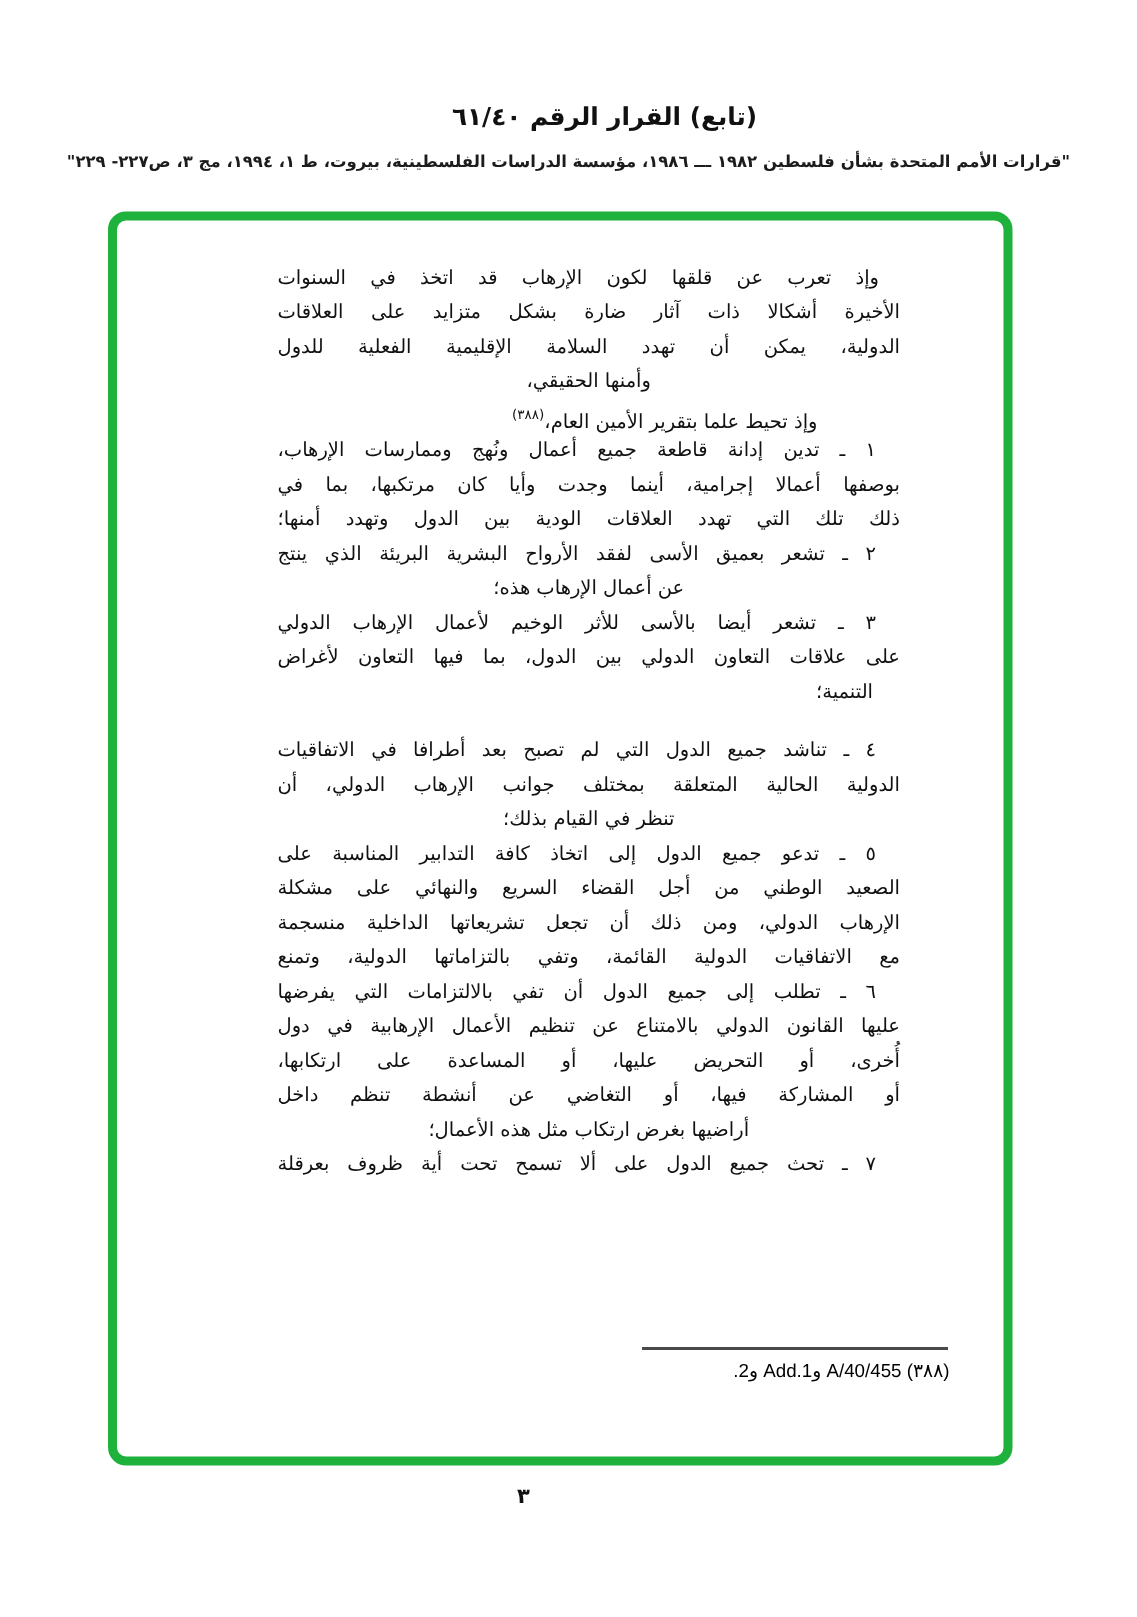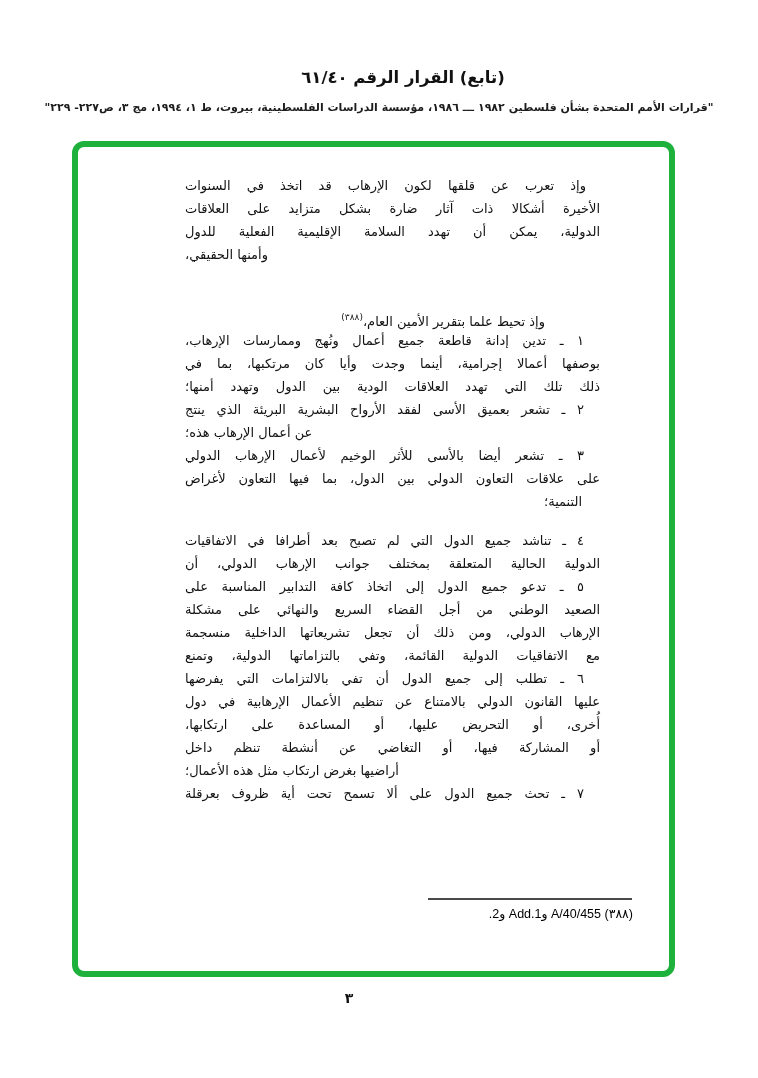--- a/index.html
+++ b/index.html
@@ -52,21 +52,21 @@
     height: 23px;
     line-height: 23px;
     font-size: 13px;
     white-space: nowrap;
   }
   .line.justify {
     white-space: normal;
     text-align: justify;
     text-align-last: justify;
   }
-  .line.center { text-align: left; }
+  .line.center { text-align: center; }
   .line.right  { text-align: right; }
   .line .b { font-weight: normal; }
   .line .sup { font-size: 9px; vertical-align: 6px; }
   .footnote-rule {
     position: absolute;
     left: 428px; top: 898px;
     width: 204px; height: 2px;
     background: #4a4a4a;
   }
   .footnote {
@@ -97,31 +97,32 @@
 
   <div class="doc-source">"قرارات الأمم المتحدة بشأن فلسطين ١٩٨٢ ـــ ١٩٨٦، مؤسسة الدراسات الفلسطينية، بيروت، ط ١، ١٩٩٤، مج ٣، ص٢٢٧- ٢٢٩"</div>
 
   <div class="green-frame"></div>
 
   <div class="body-text">
       <div class="line justify" style="padding-right: 14px;"><span class="b">وإذ تعرب عن قلقها</span><span> لكون الإرهاب قد اتخذ في السنوات</span></div>
       <div class="line justify"><span>الأخيرة أشكالا ذات آثار ضارة بشكل متزايد على العلاقات</span></div>
       <div class="line justify"><span>الدولية، يمكن أن تهدد السلامة الإقليمية الفعلية للدول</span></div>
       <div class="line center"><span>وأمنها الحقيقي،</span></div>
-      <div class="line right" style="padding-right: 55px; margin-top: 40px;"><span class="b">وإذ تحيط علما</span><span> بتقرير الأمين العام،</span><span class="sup">(٣٨٨)</span></div>
+      <div class="line right" style="padding-right: 55px;"><span class="b">وإذ تحيط علما</span><span> بتقرير الأمين العام،</span><span class="sup">(٣٨٨)</span></div>
       <div class="line justify" style="padding-right: 16px;"><span>١ ـ </span><span class="b">تدين إدانة قاطعة</span><span> جميع أعمال ونُهج وممارسات الإرهاب،</span></div>
       <div class="line justify"><span>بوصفها أعمالا إجرامية، أينما وجدت وأيا كان مرتكبها، بما في</span></div>
       <div class="line justify"><span>ذلك تلك التي تهدد العلاقات الودية بين الدول وتهدد أمنها؛</span></div>
       <div class="line justify" style="padding-right: 16px;"><span>٢ ـ </span><span class="b">تشعر بعميق الأسى</span><span> لفقد الأرواح البشرية البريئة الذي ينتج</span></div>
       <div class="line center"><span>عن أعمال الإرهاب هذه؛</span></div>
       <div class="line justify" style="padding-right: 16px;"><span>٣ ـ </span><span class="b">تشعر أيضا بالأسى</span><span> للأثر الوخيم لأعمال الإرهاب الدولي</span></div>
       <div class="line justify"><span>على علاقات التعاون الدولي بين الدول، بما فيها التعاون لأغراض</span></div>
       <div class="line right" style="padding-right: 18px;"><span>التنمية؛</span></div>
       <div class="line justify" style="padding-right: 16px; margin-top: 16px;"><span>٤ ـ </span><span class="b">تناشد</span><span> جميع الدول التي لم تصبح بعد أطرافا في الاتفاقيات</span></div>
       <div class="line justify"><span>الدولية الحالية المتعلقة بمختلف جوانب الإرهاب الدولي، أن</span></div>
+      <div class="line center"><span>تنظر في القيام بذلك؛</span></div>
       <div class="line justify" style="padding-right: 16px;"><span>٥ ـ </span><span class="b">تدعو</span><span> جميع الدول إلى اتخاذ كافة التدابير المناسبة على</span></div>
       <div class="line justify"><span>الصعيد الوطني من أجل القضاء السريع والنهائي على مشكلة</span></div>
       <div class="line justify"><span>الإرهاب الدولي، ومن ذلك أن تجعل تشريعاتها الداخلية منسجمة</span></div>
       <div class="line justify"><span>مع الاتفاقيات الدولية القائمة، وتفي بالتزاماتها الدولية، وتمنع</span></div>
       <div class="line justify" style="padding-right: 16px;"><span>٦ ـ </span><span class="b">تطلب</span><span> إلى جميع الدول أن تفي بالالتزامات التي يفرضها</span></div>
       <div class="line justify"><span>عليها القانون الدولي بالامتناع عن تنظيم الأعمال الإرهابية في دول</span></div>
       <div class="line justify"><span>أُخرى، أو التحريض عليها، أو المساعدة على ارتكابها،</span></div>
       <div class="line justify"><span>أو المشاركة فيها، أو التغاضي عن أنشطة تنظم داخل</span></div>
       <div class="line center"><span>أراضيها بغرض ارتكاب مثل هذه الأعمال؛</span></div>
       <div class="line justify" style="padding-right: 16px;"><span>٧ ـ </span><span class="b">تحث</span><span> جميع الدول على ألا تسمح تحت أية ظروف بعرقلة</span></div>

